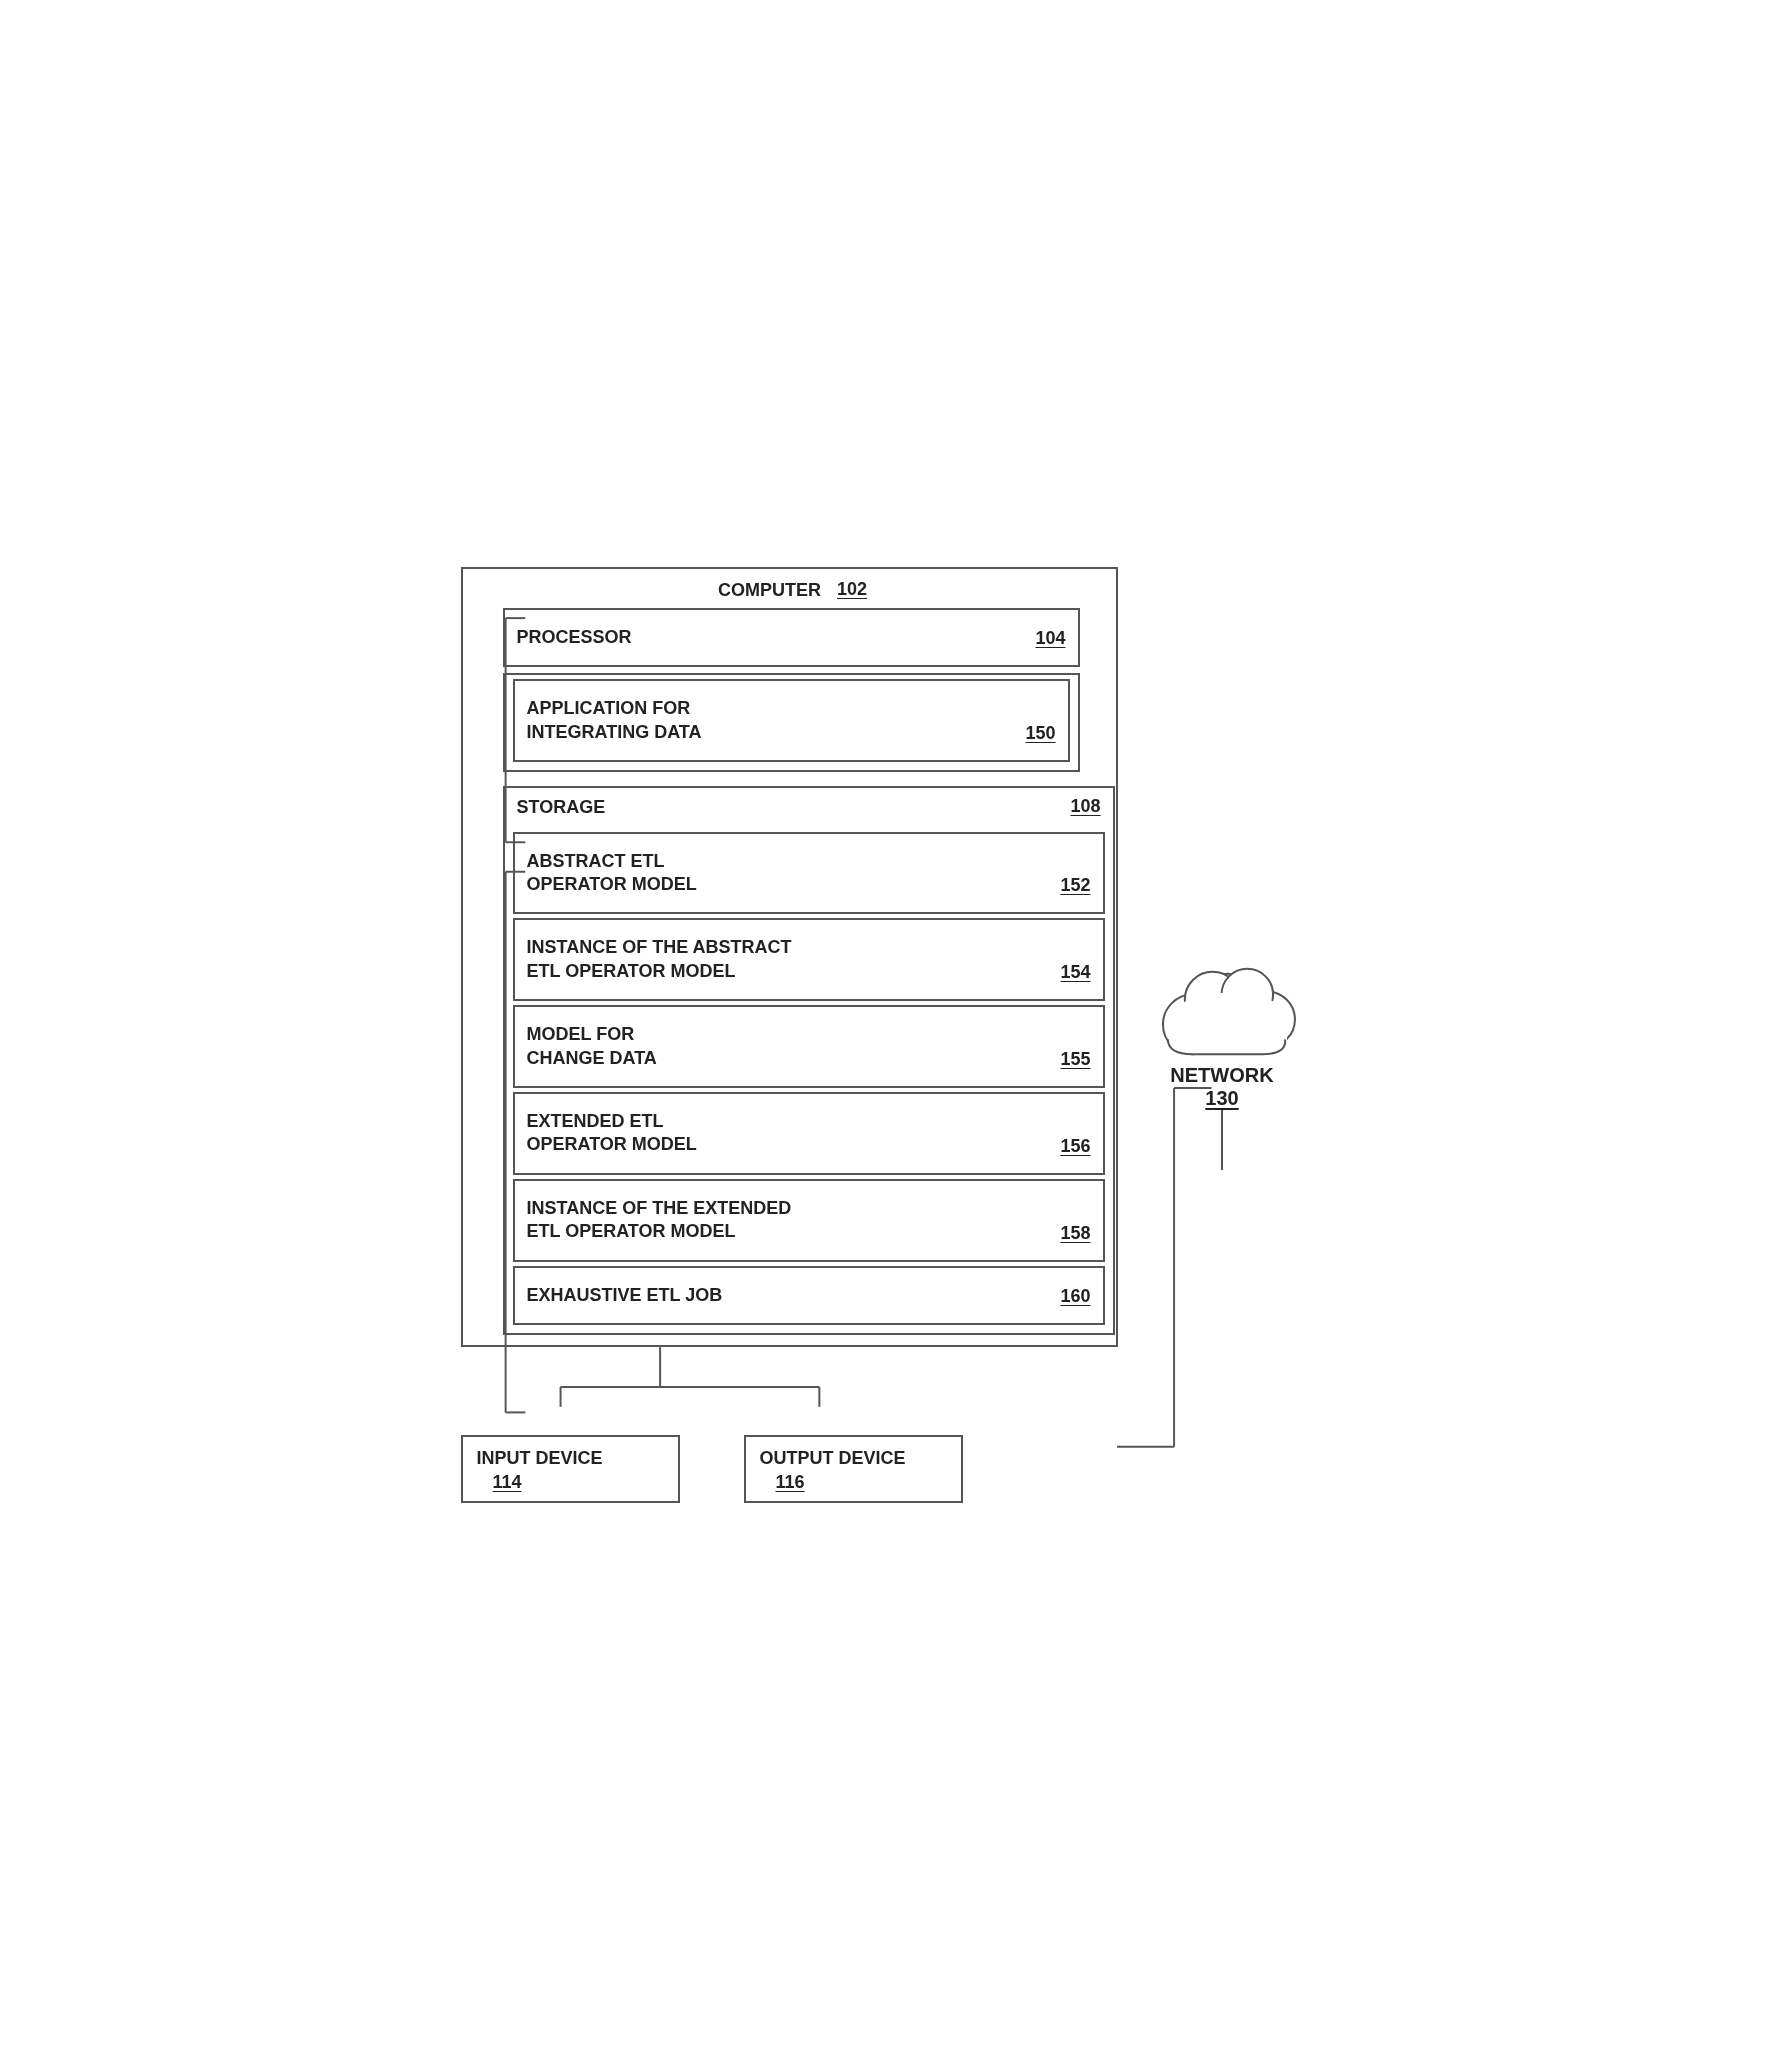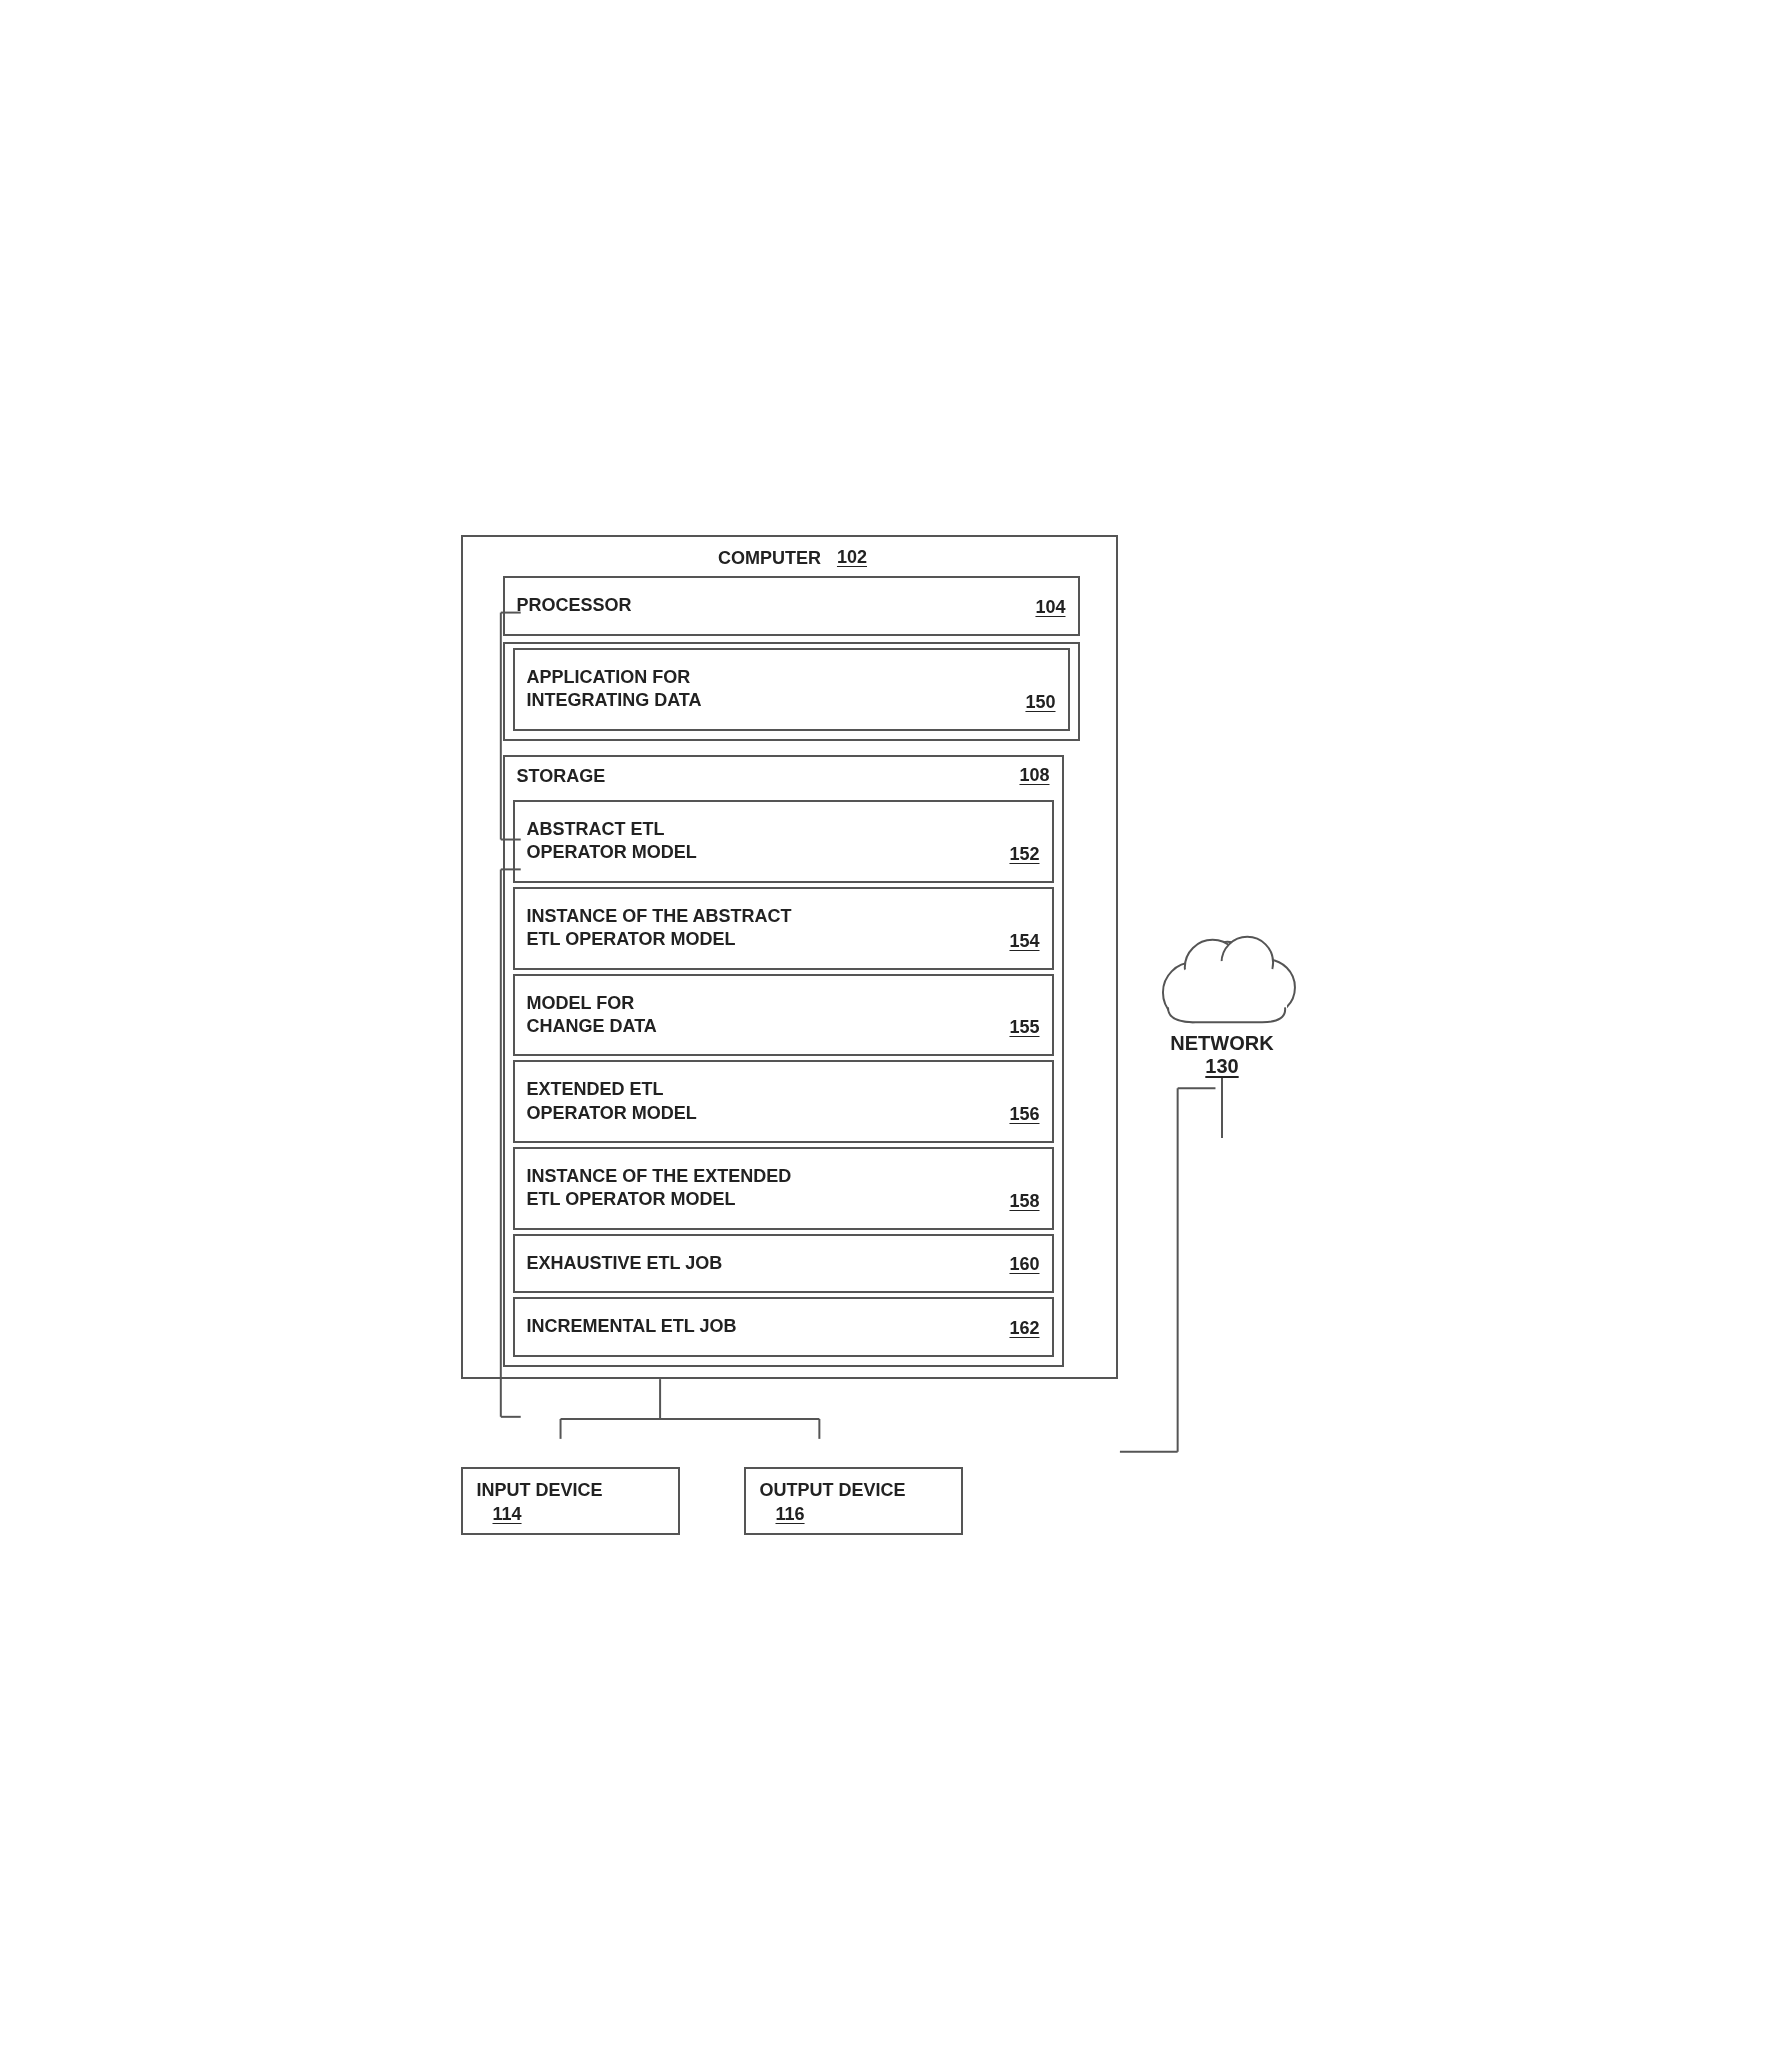--- a/index.html
+++ b/index.html
@@ -81,21 +81,21 @@
       padding: 8px 12px;
     }
     .app-box {
       margin: 4px 8px 0 8px;
       border: 2px solid #555;
     }
 
     
     .storage-outer {
       margin: 14px 0 0 40px;
-      width: 561px;
+      width: 612px;
       border: 2px solid #555;
       padding-bottom: 8px;
     }
     .storage-header {
       display: flex;
       justify-content: space-between;
       padding: 8px 12px;
     }
     .storage-inner-box {
       margin: 4px 8px 0 8px;
@@ -209,26 +209,20 @@
         <div class="storage-inner-box box">
           <div class="box-label">
             <span class="box-text">INSTANCE OF THE EXTENDED<br>ETL OPERATOR MODEL</span>
             <span class="box-num">158</span>
           </div>
         </div>
         <div class="storage-inner-box box">
           <div class="box-label">
             <span class="box-text">EXHAUSTIVE ETL JOB</span>
             <span class="box-num">160</span>
-          </div>
-        </div>
-        <div class="storage-inner-box box">
-          <div class="box-label">
-            <span class="box-text">INCREMENTAL ETL JOB</span>
-            <span class="box-num">162</span>
           </div>
         </div>
       </div>
 
 
     </div>
 
     <div style="display:flex; margin-top:0; margin-left:0; position:relative;">
 
       <svg width="657" height="60" style="display:block;" viewBox="0 0 660 60">

